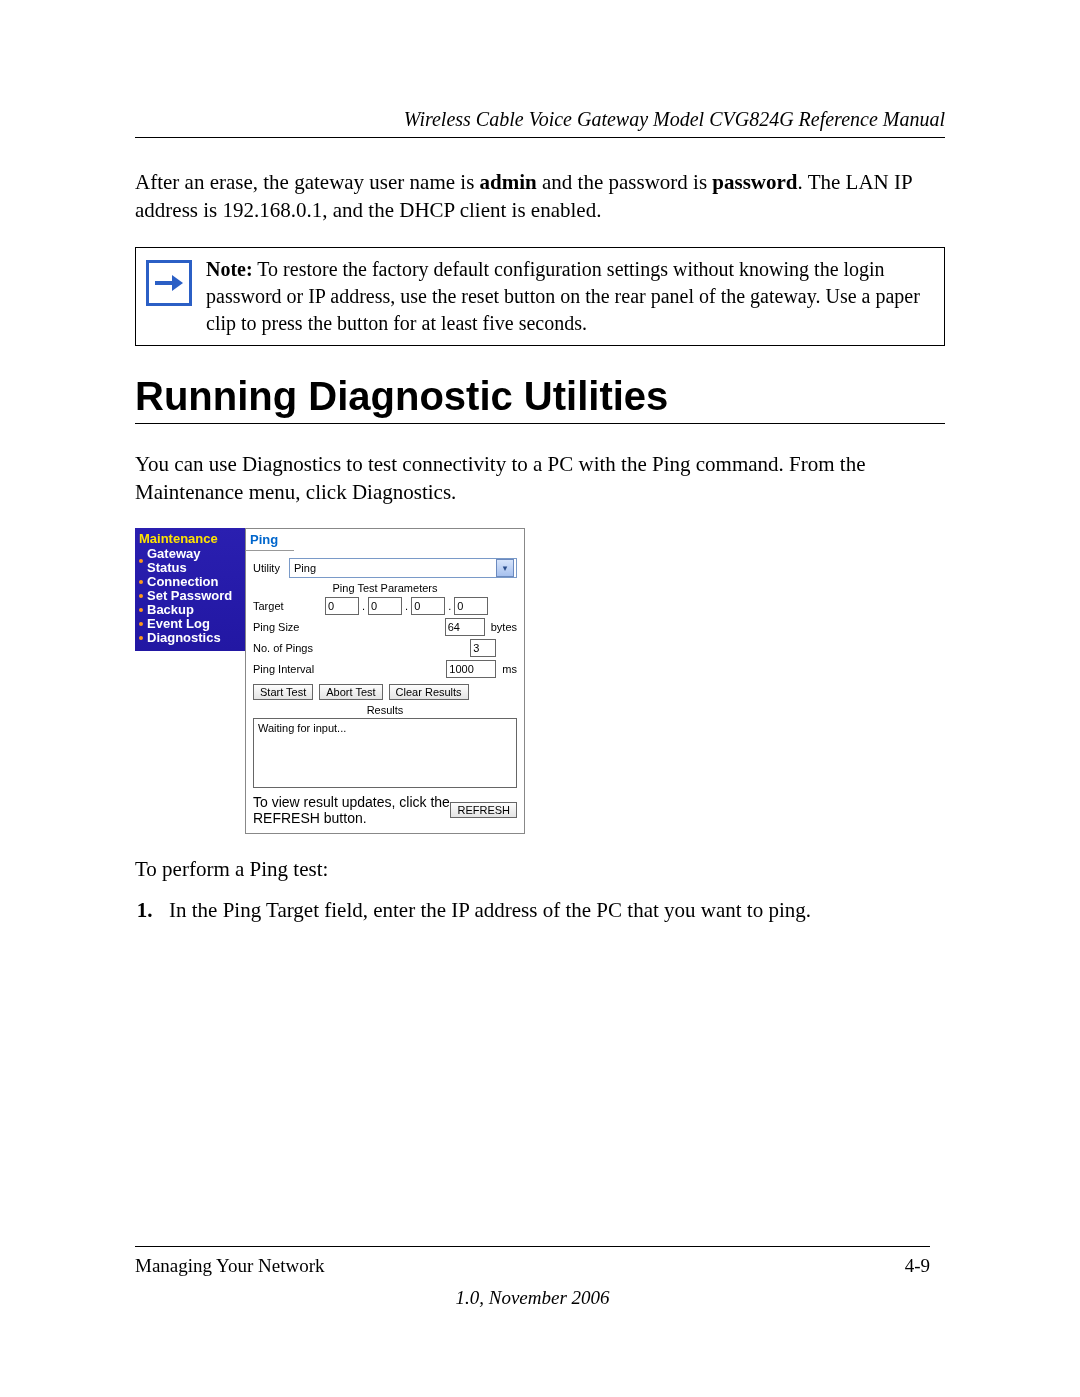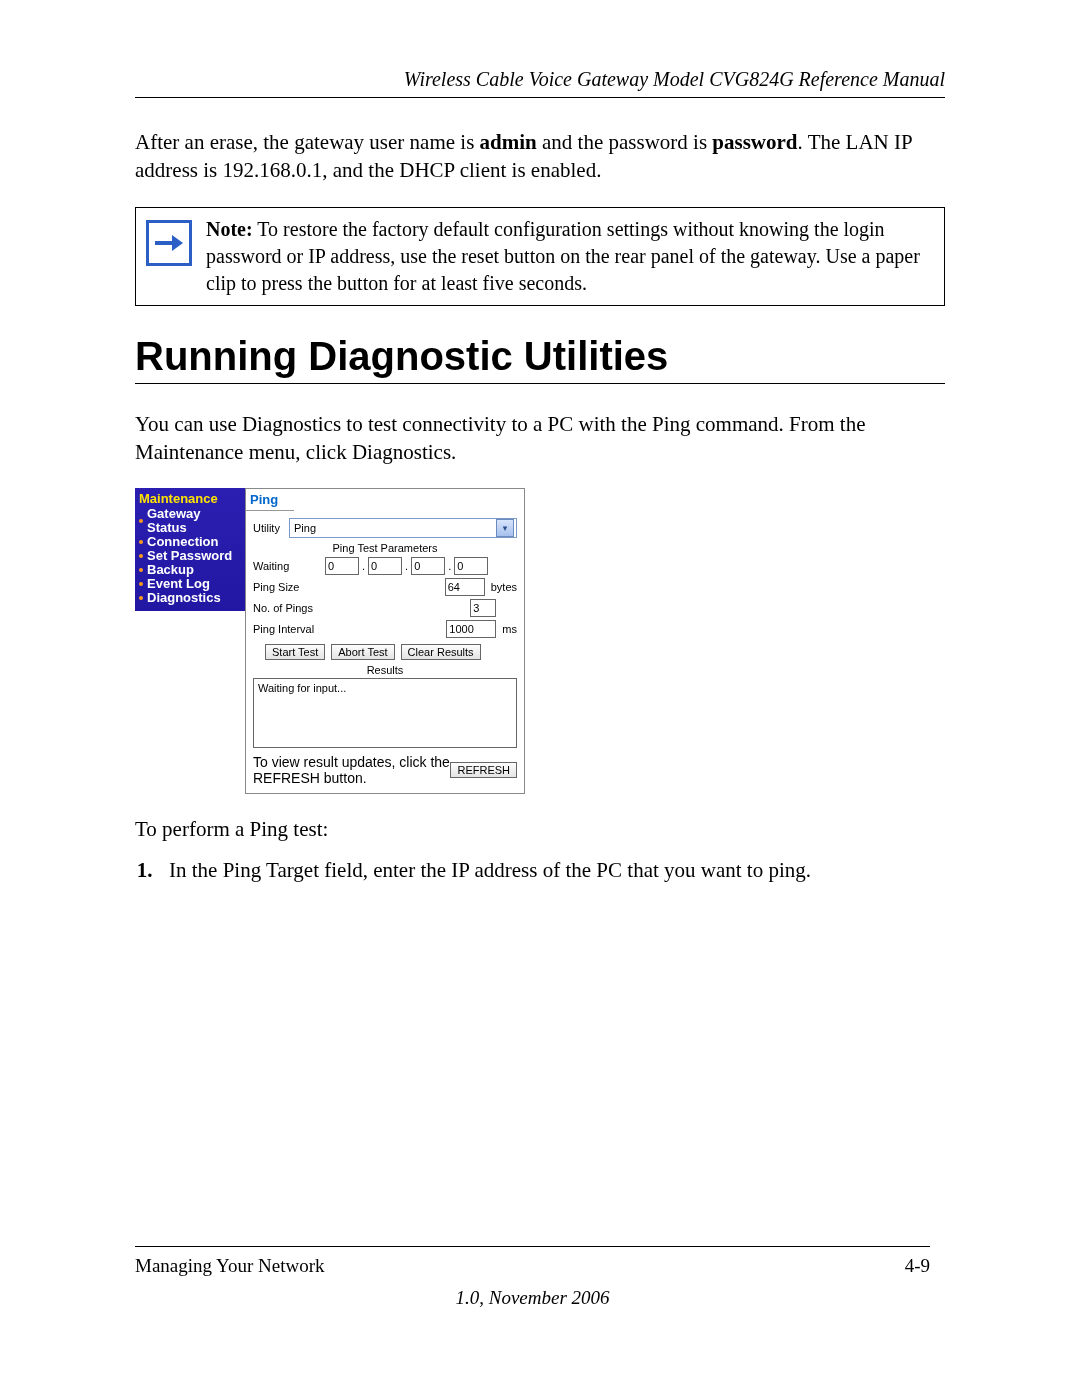--- a/index.html
+++ b/index.html
@@ -6,21 +6,21 @@
     margin: 0;
     padding: 0;
     background: #ffffff;
     font-family: "Times New Roman", Times, serif;
     color: #000;
     width: 1080px;
     height: 1397px;
     position: relative;
   }
   .page {
-    padding: 68px 135px 0 135px;
+    padding: 108px 135px 0 135px;
     box-sizing: border-box;
     position: relative;
     height: 100%;
   }
   .doc-header {
     font-style: italic;
     text-align: right;
     font-size: 20px;
     border-bottom: 1.5px solid #000;
     padding-bottom: 6px;
@@ -136,21 +136,21 @@
     font-size:9px;color:#2a4d8b;
   }
   .params-title{ text-align:center; font-size:11px; margin:4px 0 2px;}
   .ip-box, .num-box{
     border:1px solid #666; height:16px; width:28px;
     font-size:11px; padding:0 2px; display:flex;align-items:center;
     background:#fff;
   }
   .dot{margin:0 3px;}
   .unit{ margin-left:6px; }
-  .btns{ margin:6px 0 4px 12px; display:flex; gap:6px;}
+  .btns{ margin:6px 0 4px 0; display:flex; gap:6px;}
   .btn{
     border:1px solid #666;
     font-size:11px;
     padding:1px 6px;
     background:linear-gradient(#fdfdfd,#e4e4e4);
     white-space:nowrap;
   }
   .results-title{text-align:center; font-size:11px; margin:2px 0;}
   .results-box{
     border:1px solid #666; height:62px; padding:3px 4px;
@@ -244,21 +244,21 @@
         <div class="panel-inner">
           <div class="row">
             <div class="lab" style="width:36px">Utility</div>
             <div class="utility-select">
               <span>Ping</span>
               <span class="arrow">▾</span>
             </div>
           </div>
           <div class="params-title">Ping Test Parameters</div>
           <div class="row">
-            <div class="lab">Waiting</div>
+            <div class="lab">Target</div>
             <div class="ip-box">0</div>
               <span class="dot">.</span>
             <div class="ip-box">0</div>
               <span class="dot">.</span>
             <div class="ip-box">0</div>
               <span class="dot">.</span>
             <div class="ip-box">0</div>
           </div>
           <div class="row">
             <div class="lab">Ping Size</div>

